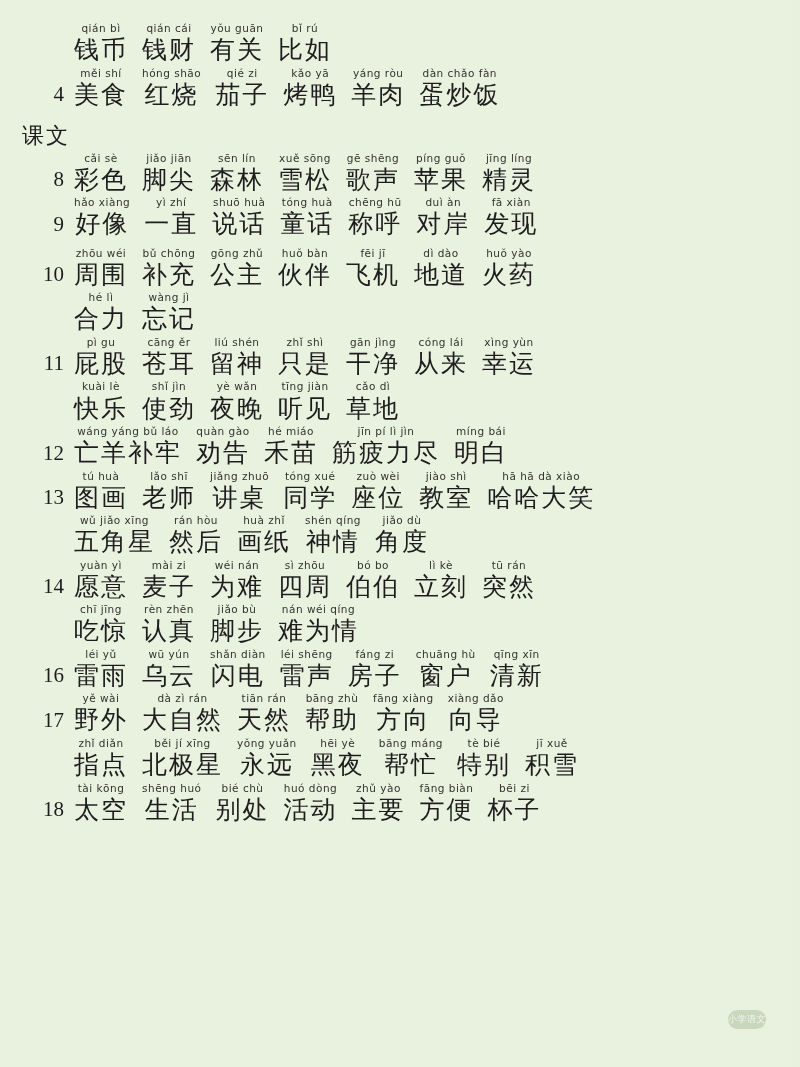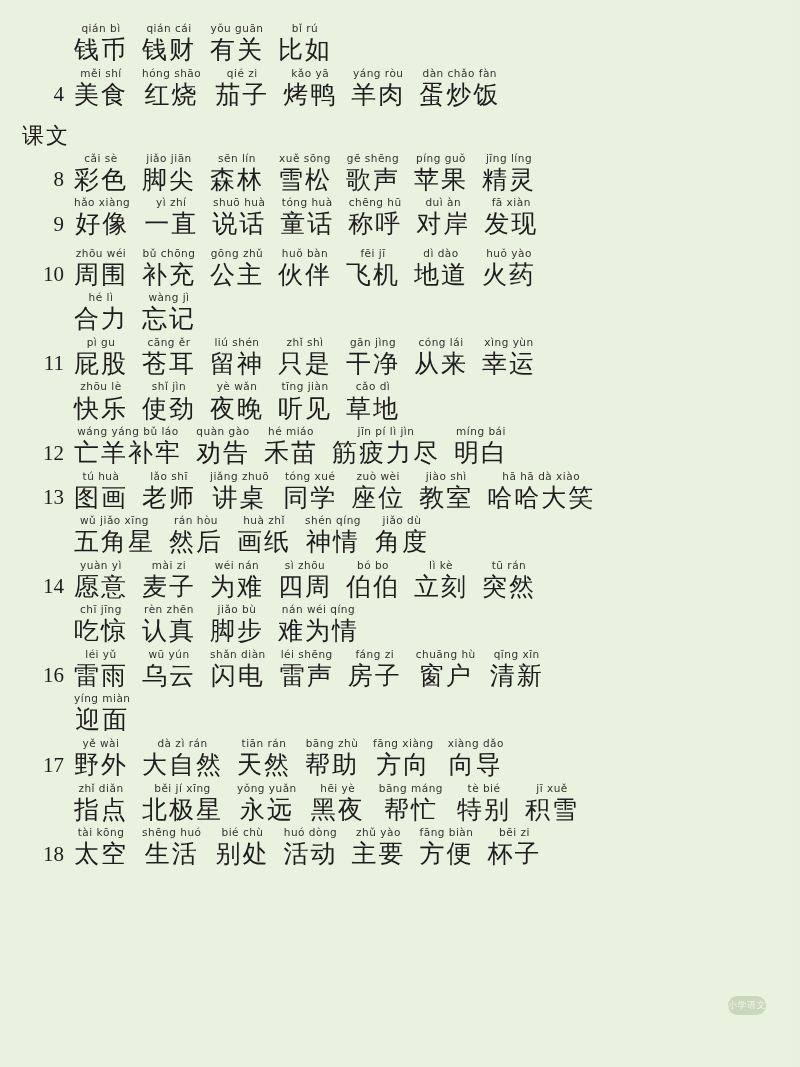--- a/index.html
+++ b/index.html
@@ -78,21 +78,21 @@
   .section-label {
     font-size: 22px;
     font-family: "DejaVu Serif", serif;
     letter-spacing: 2px;
     margin: 12px 0 2px 4px;
     line-height: 1.25;
   }
   .watermark {
     position: absolute;
     right: 26px;
-    bottom: 52px;
+    bottom: 38px;
     width: 38px;
     height: 19px;
     border-radius: 10px;
     background: rgba(190, 205, 178, 0.75);
     color: #f2f7ec;
     font-size: 9px;
     font-family: "DejaVu Sans", sans-serif;
     display: flex;
     align-items: center;
     justify-content: center;
@@ -300,21 +300,21 @@
           <div class="word">
             <div class="pinyin">xìng yùn</div>
             <div class="hanzi">幸运</div>
           </div>
         </div>
       </div>
       <div class="row">
         <div class="lesson-num blank"></div>
         <div class="words">
           <div class="word">
-            <div class="pinyin">zhōu lè</div>
+            <div class="pinyin">kuài lè</div>
             <div class="hanzi">快乐</div>
           </div>
           <div class="word">
             <div class="pinyin">shǐ jìn</div>
             <div class="hanzi">使劲</div>
           </div>
           <div class="word">
             <div class="pinyin">yè wǎn</div>
             <div class="hanzi">夜晚</div>
           </div>
@@ -488,29 +488,20 @@
             <div class="pinyin">fáng zi</div>
             <div class="hanzi">房子</div>
           </div>
           <div class="word">
             <div class="pinyin">chuāng hù</div>
             <div class="hanzi">窗户</div>
           </div>
           <div class="word">
             <div class="pinyin">qīng xīn</div>
             <div class="hanzi">清新</div>
-          </div>
-        </div>
-      </div>
-      <div class="row">
-        <div class="lesson-num blank"></div>
-        <div class="words">
-          <div class="word">
-            <div class="pinyin">yíng miàn</div>
-            <div class="hanzi">迎面</div>
           </div>
         </div>
       </div>
       <div class="row">
         <div class="lesson-num">17</div>
         <div class="words">
           <div class="word">
             <div class="pinyin">yě wài</div>
             <div class="hanzi">野外</div>
           </div>

